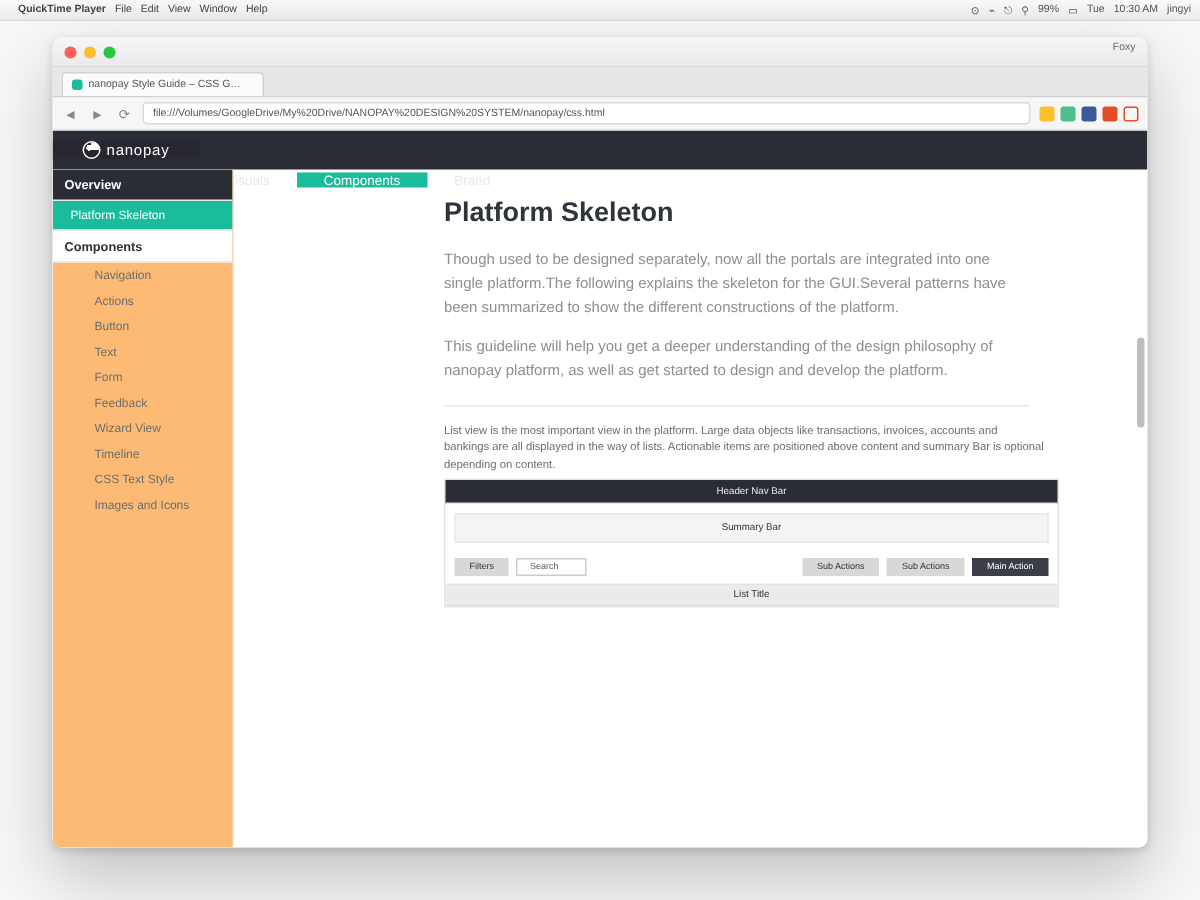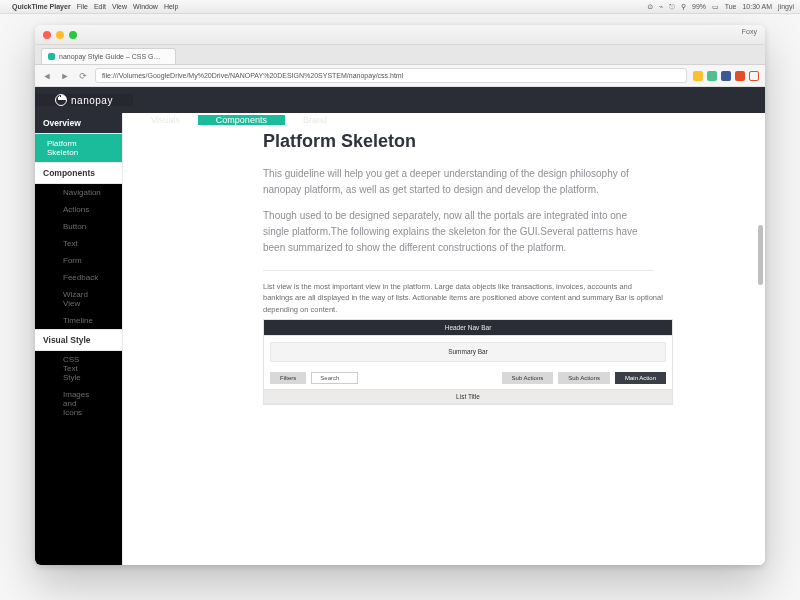--- a/index.html
+++ b/index.html
@@ -180,22 +180,22 @@
   }
   .topnav-item.active {
     background:#1bbc9b;
     color:#fff;
   }
 
   .app-body { flex:1; display:flex; overflow:hidden; }
 
   
   .sidebar {
-    width:88px;
-    background:#000000;
+    width:121px;
+    background:#fdba74;
     border-right:1px solid #e7e7e7;
     overflow:auto;
     padding-bottom:10px;
   }
   .sb-heading {
     background:#fff;
     border-top:1px solid #e8e8e8;
     border-bottom:1px solid #e8e8e8;
     color:#333;
     font-size:8.5px;
@@ -375,29 +375,28 @@
             <div class="sb-heading">Components</div>
             <div class="sb-item">Navigation</div>
             <div class="sb-item">Actions</div>
             <div class="sb-item">Button</div>
             <div class="sb-item">Text</div>
             <div class="sb-item">Form</div>
             <div class="sb-item">Feedback</div>
             <div class="sb-item">Wizard View</div>
             <div class="sb-item">Timeline</div>
 
-            <div class="sb-heading">Visual Style</div>
             <div class="sb-item">CSS Text Style</div>
             <div class="sb-item">Images and Icons</div>
           </div>
 
           <div class="content">
             <h1>Platform Skeleton</h1>
+            <p class="lead">Though used to be designed separately, now all the portals are integrated into one single platform.The following explains the skeleton for the GUI.Several patterns have been summarized to show the different constructions of the platform.</p>
             <p class="lead">This guideline will help you get a deeper understanding of the design philosophy of nanopay platform, as well as get started to design and develop the platform.</p>
-            <p class="lead">Though used to be designed separately, now all the portals are integrated into one single platform.The following explains the skeleton for the GUI.Several patterns have been summarized to show the different constructions of the platform.</p>
             <hr>
             <p class="body">List view is the most important view in the platform. Large data objects like transactions, invoices, accounts and bankings are all displayed in the way of lists. Actionable items are positioned above content and summary Bar is optional depending on content.</p>
 
             <div class="wire">
               <div class="wire-row wire-header">Header Nav Bar</div>
               <div class="wire-row wire-summary">Summary Bar</div>
               <div class="wire-row wire-toolbar">
                 <div class="wf-left">
                   <span class="wf-chip">Filters</span>
                   <span class="wf-search">Search</span>

